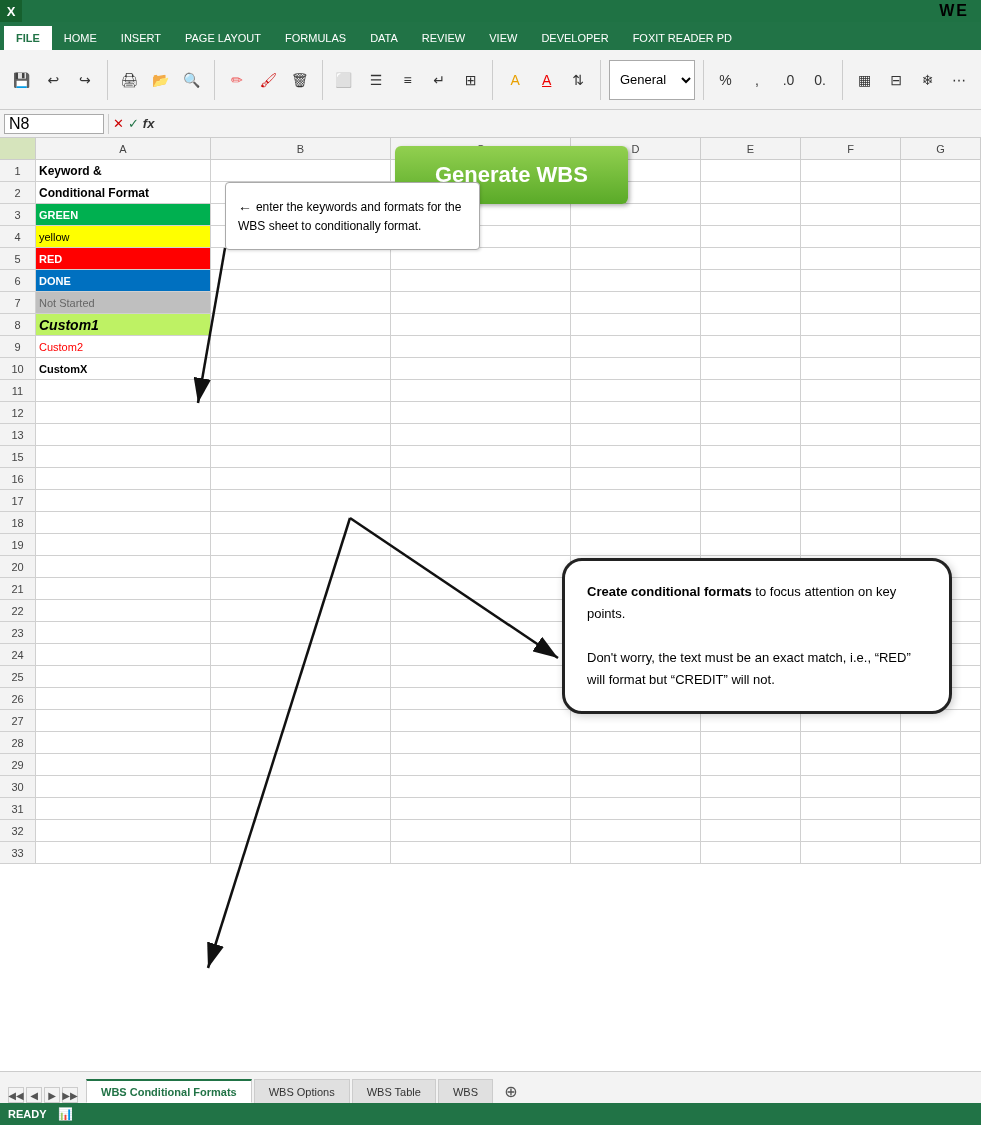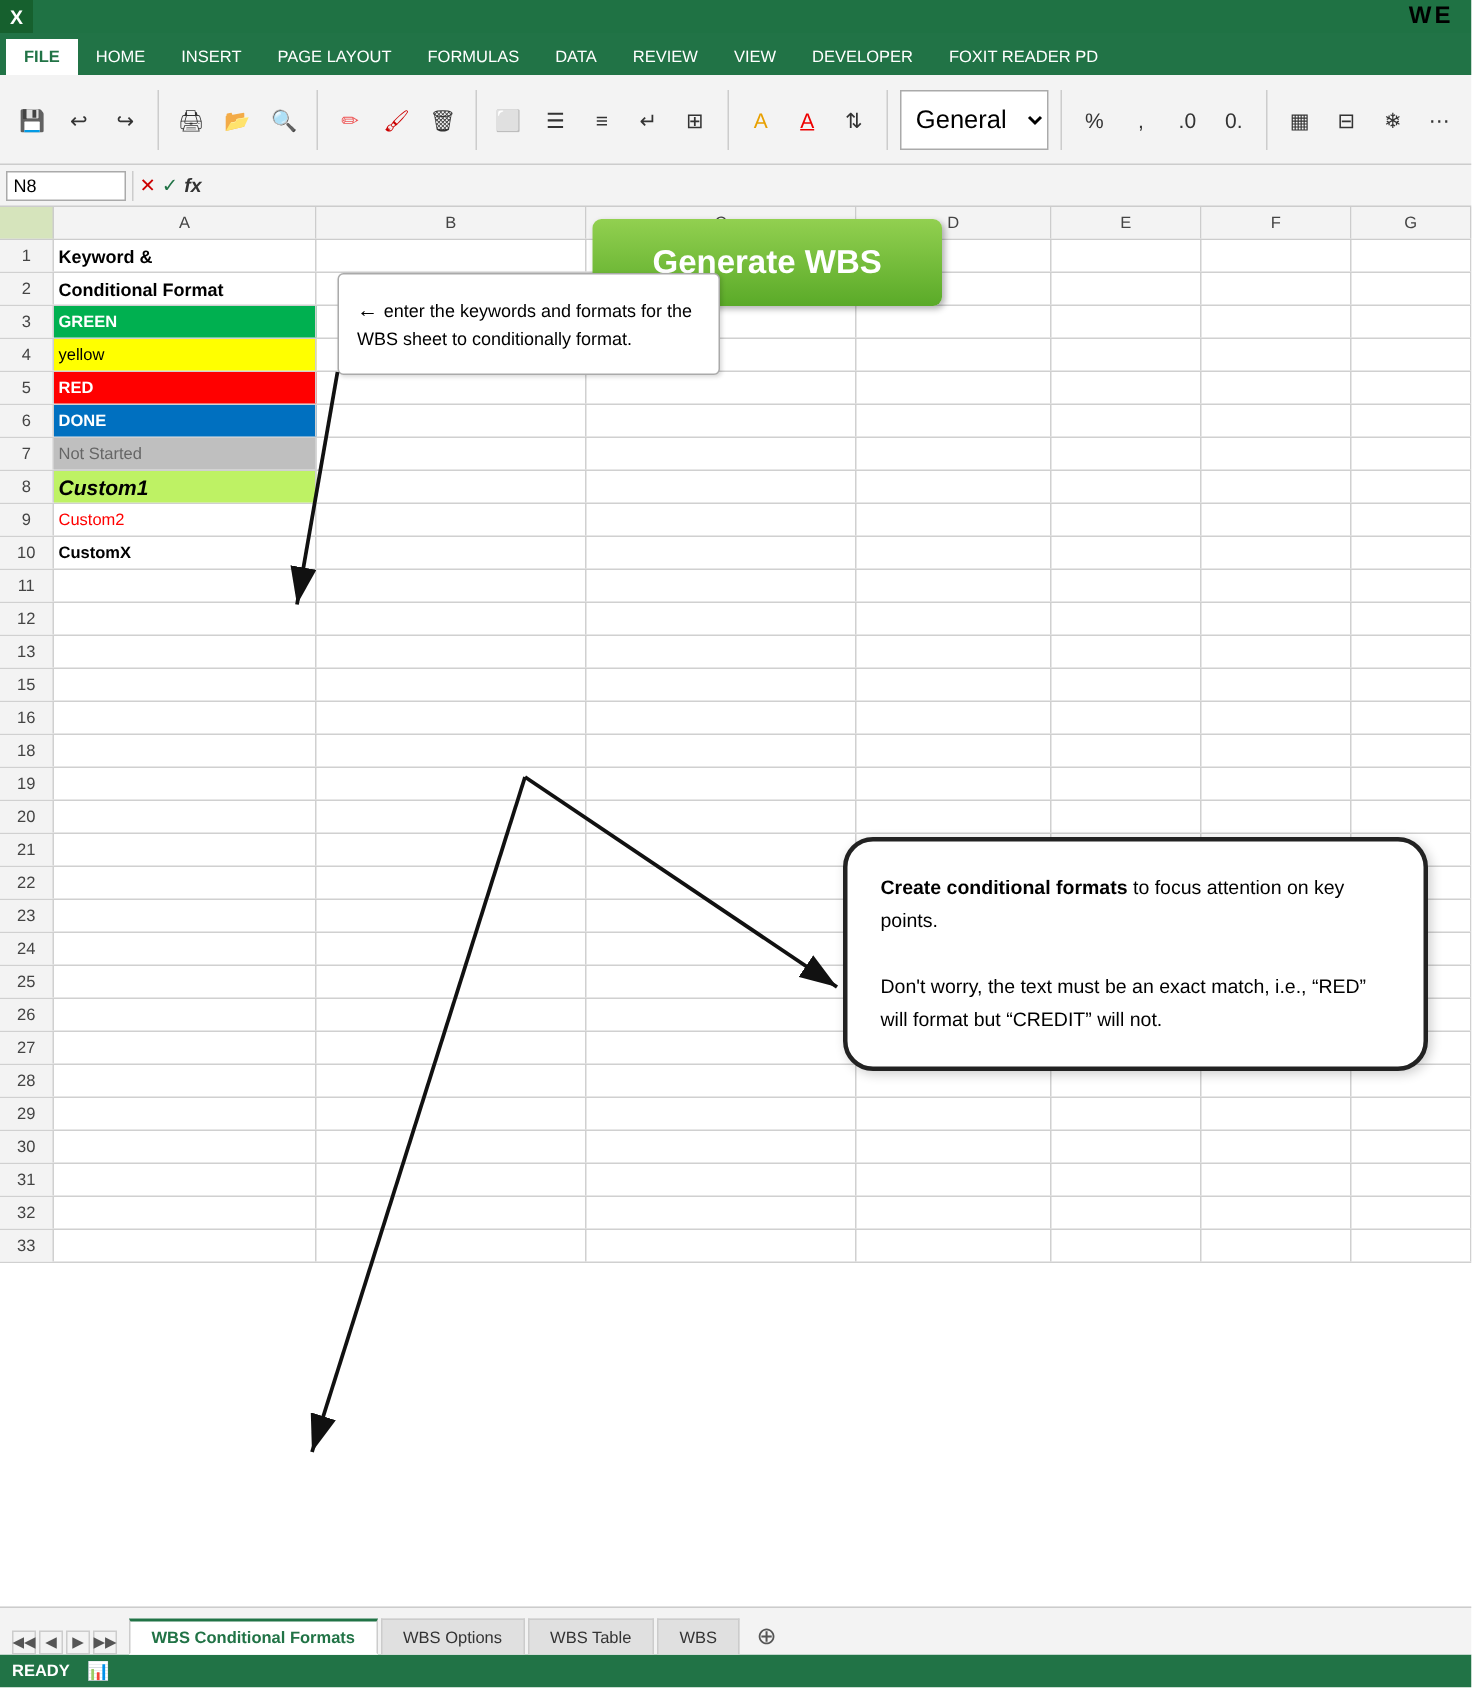--- a/index.html
+++ b/index.html
@@ -50,42 +50,42 @@
       justify-content: center;
       font-size: 14px;
       color: #333;
       border-radius: 2px;
     }
     .toolbar-separator { width: 1px; height: 40px; background: #ccc; margin: 0 4px; }
     .format-dropdown {
       border: 1px solid #aaa;
       background: white;
       padding: 2px 6px;
-      font-size: 17px;
+      font-size: 13px;
       height: 40px;
       cursor: pointer;
       min-width: 80px;
     }
 
     
     .formula-bar {
       height: 28px;
       background: #f3f3f3;
       border-bottom: 1px solid #ccc;
       display: flex;
       align-items: center;
       padding: 0 4px;
       gap: 4px;
     }
     .cell-ref {
-      width: 80px;
+      width: 100px;
       border: 1px solid #aaa;
       height: 20px;
       padding: 0 4px;
-      font-size: 12px;
+      font-size: 16px;
       background: white;
     }
     .formula-divider { width: 1px; height: 20px; background: #ccc; }
     .fx-label { font-size: 13px; font-style: italic; color: #333; font-weight: bold; }
     .formula-input { flex: 1; border: none; background: transparent; font-size: 11px; outline: none; }
 
     
     .col-headers {
       display: flex;
       background: #f3f3f3;
@@ -527,20 +527,30 @@
           <div class="row-num">16</div>
           <div class="cell col-a"></div>
           <div class="cell col-b"></div>
           <div class="cell col-c"></div>
           <div class="cell col-d"></div>
           <div class="cell col-e"></div>
           <div class="cell col-f"></div>
           <div class="cell col-g"></div>
         </div>
         <div class="sheet-row">
+          <div class="row-num">17</div>
+          <div class="cell col-a"></div>
+          <div class="cell col-b"></div>
+          <div class="cell col-c"></div>
+          <div class="cell col-d"></div>
+          <div class="cell col-e"></div>
+          <div class="cell col-f"></div>
+          <div class="cell col-g"></div>
+        </div>
+        <div class="sheet-row">
           <div class="row-num">18</div>
           <div class="cell col-a"></div>
           <div class="cell col-b"></div>
           <div class="cell col-c"></div>
           <div class="cell col-d"></div>
           <div class="cell col-e"></div>
           <div class="cell col-f"></div>
           <div class="cell col-g"></div>
         </div>
         <div class="sheet-row">

